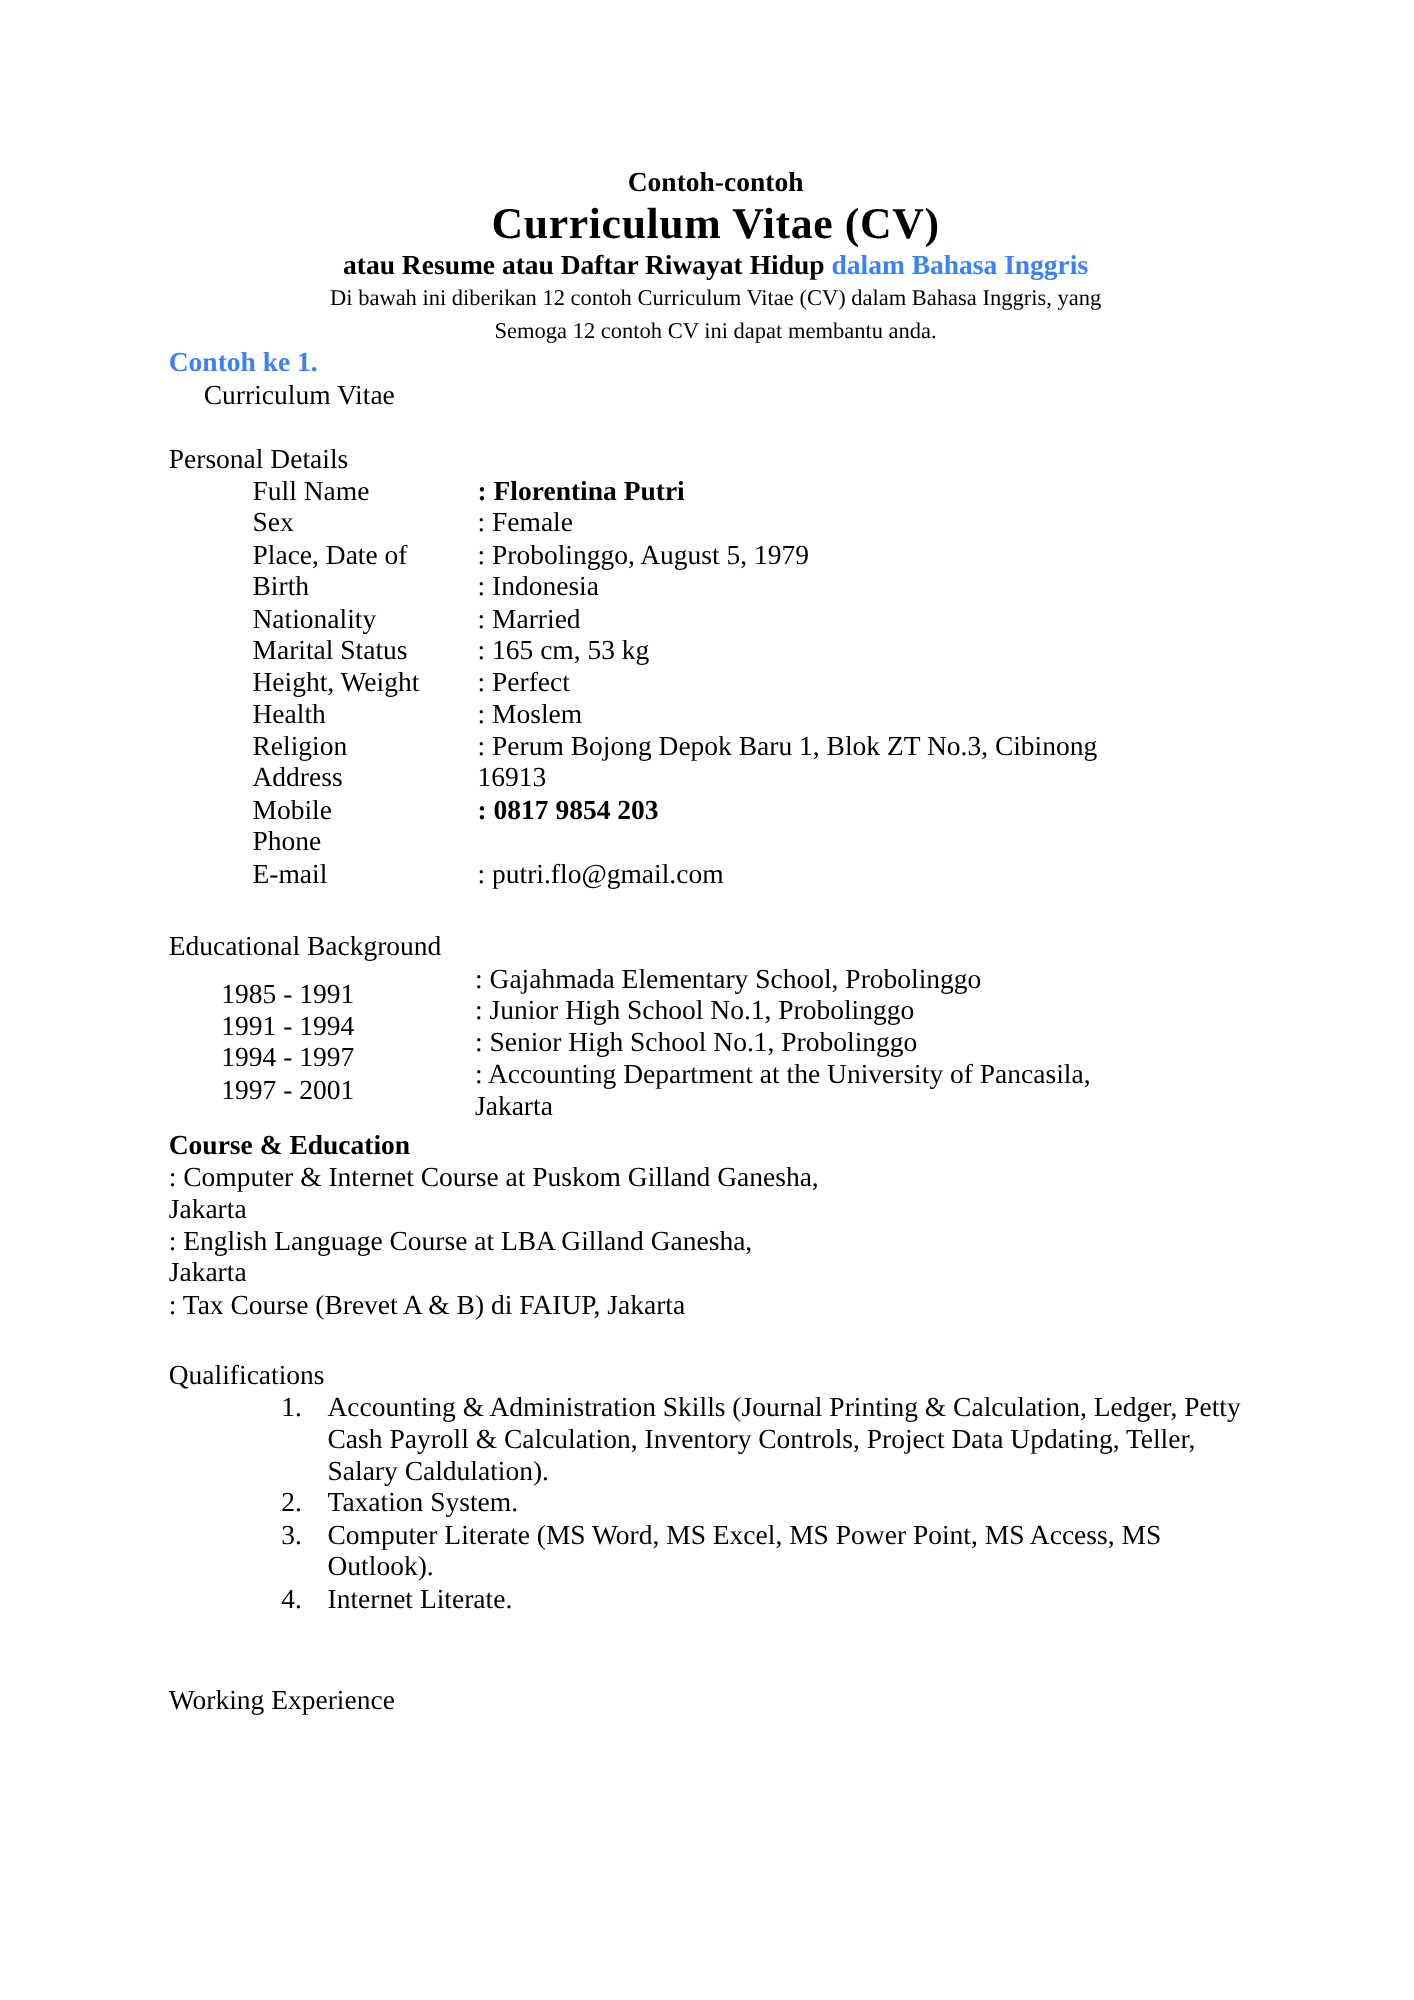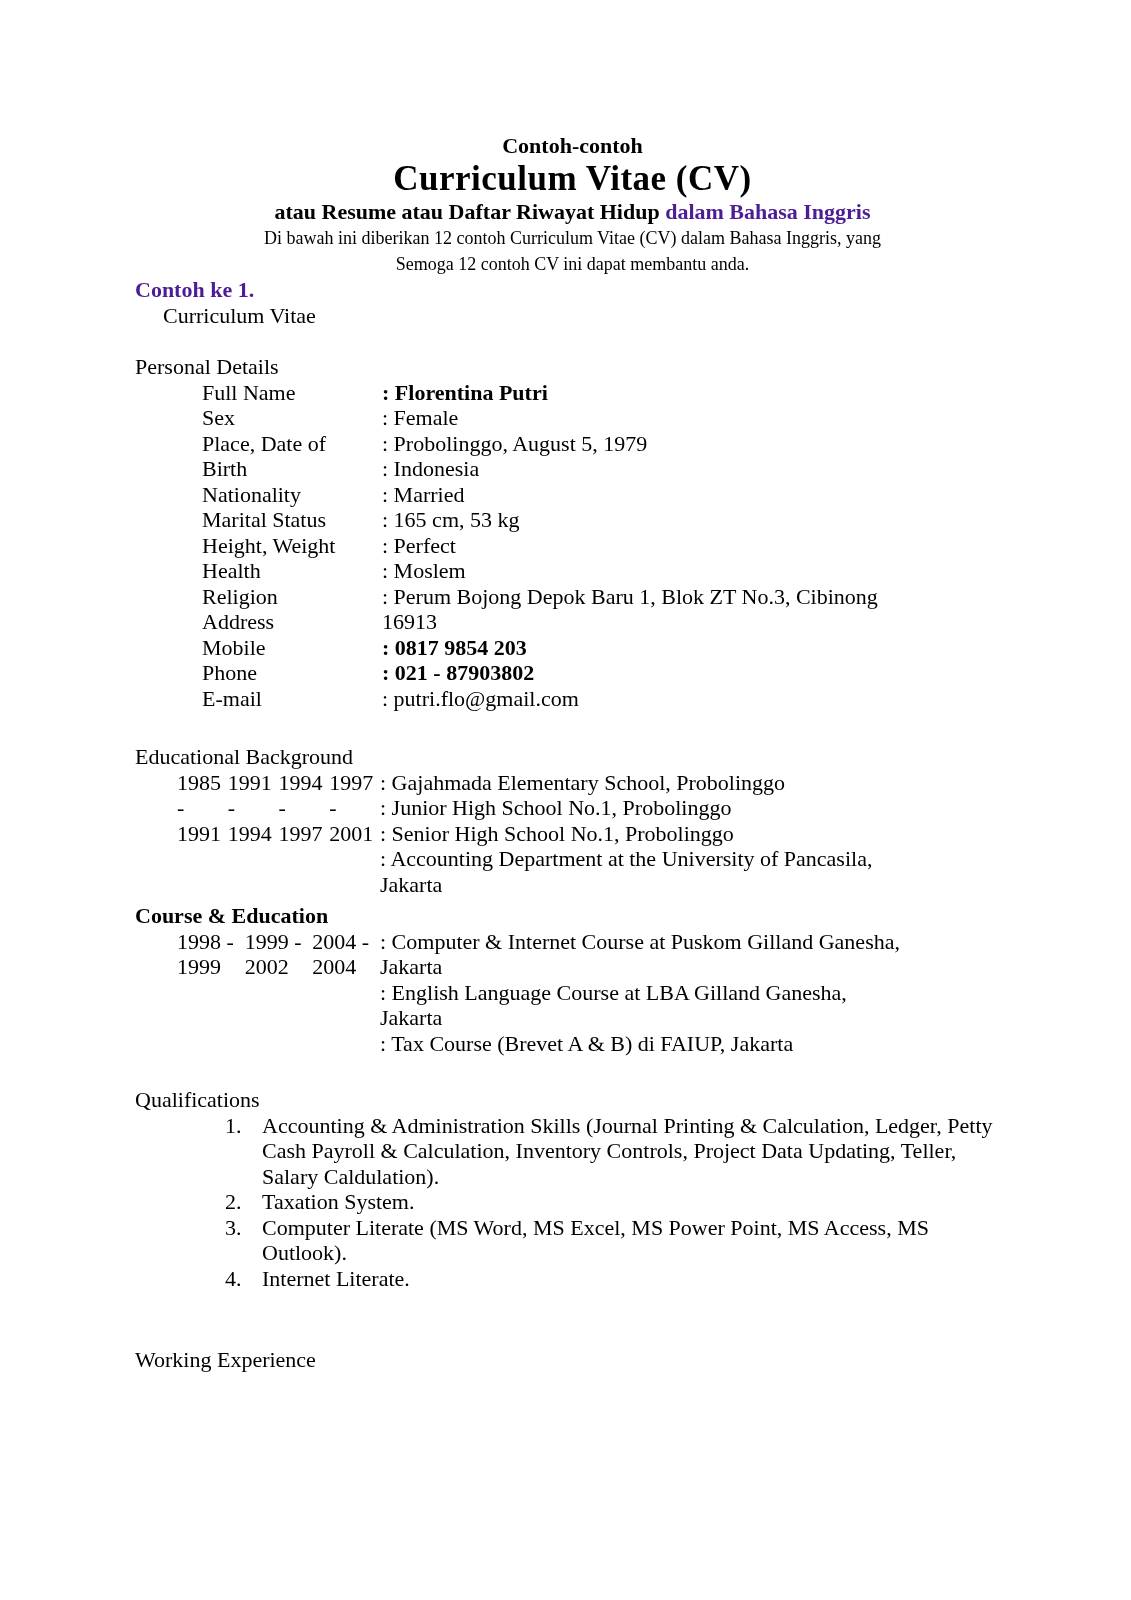--- a/index.html
+++ b/index.html
@@ -14,21 +14,21 @@
     position: relative;
     overflow: hidden;
   }
   .page {
     width: 1131px;
     height: 1320px;
     padding: 133px 121px 60px 135px;
   }
   .center { text-align: center; }
   .bold { font-weight: bold; }
-  .red { color: #4c1d95; }
+  .red { color: #3b82f6; }
 
   .kicker { font-weight: bold; font-size: 22px; line-height: 26px; }
   .doc-title { font-weight: bold; font-size: 35px; line-height: 40px; letter-spacing: 0.5px; }
   .subtitle { font-weight: bold; font-size: 22px; line-height: 26px; }
   .intro-line, .closing-line { font-size: 18px; line-height: 26px; }
   .example-label { font-weight: bold; line-height: 26px; }
   .example-doc-title { line-height: 26px; margin-left: 28px; }
 
   .section-heading { line-height: 25.5px; }
   .sec-personal { margin-top: 25px; }
@@ -40,20 +40,21 @@
   .pd-row { display: flex; }
   .pd-label { width: 180px; margin-left: 67px; flex-shrink: 0; }
   .pd-value { flex: 1; }
 
   .cols { display: flex; }
   .years {
     width: 245px;
     padding-left: 42px;
     flex-shrink: 0;
     display: flex;
+    flex-direction: column;
     justify-content: center;
   }
   .entry-lines { flex: 1; }
 
   .q-list { margin-top: 0; }
   .q-item { display: flex; }
   .q-num { width: 37px; margin-left: 90px; flex-shrink: 0; }
   .q-text { flex: 1; }
 </style>
 </head>
@@ -115,21 +116,20 @@
       <div class="pd-row">
         <div class="pd-label">Address</div>
         <div class="pd-value">16913</div>
       </div>
       <div class="pd-row">
         <div class="pd-label">Mobile</div>
         <div class="pd-value bold">: 0817 9854 203</div>
       </div>
       <div class="pd-row">
         <div class="pd-label">Phone</div>
-        <div class="pd-value bold">: 021 - 87903802</div>
       </div>
       <div class="pd-row">
         <div class="pd-label">E-mail</div>
         <div class="pd-value">: putri.flo@gmail.com</div>
       </div>
     </div>
 
   <div class="section-heading sec-education">Educational Background</div>
   <div class="cols">
     <div class="years">
@@ -142,25 +142,20 @@
         <div>: Gajahmada Elementary School, Probolinggo</div>
         <div>: Junior High School No.1, Probolinggo</div>
         <div>: Senior High School No.1, Probolinggo</div>
         <div>: Accounting Department at the University of Pancasila,</div>
         <div>Jakarta</div>
       </div>
   </div>
 
   <div class="section-heading sec-course">Course &amp; Education</div>
   <div class="cols">
-    <div class="years">
-        <div>1998 - 1999</div>
-        <div>1999 - 2002</div>
-        <div>2004 - 2004</div>
-      </div>
     <div class="entry-lines">
         <div>: Computer &amp; Internet Course at Puskom Gilland Ganesha,</div>
         <div>Jakarta</div>
         <div>: English Language Course at LBA Gilland Ganesha,</div>
         <div>Jakarta</div>
         <div>: Tax Course (Brevet A &amp; B) di FAIUP, Jakarta</div>
       </div>
   </div>
 
   <div class="section-heading sec-qualifications">Qualifications</div>

